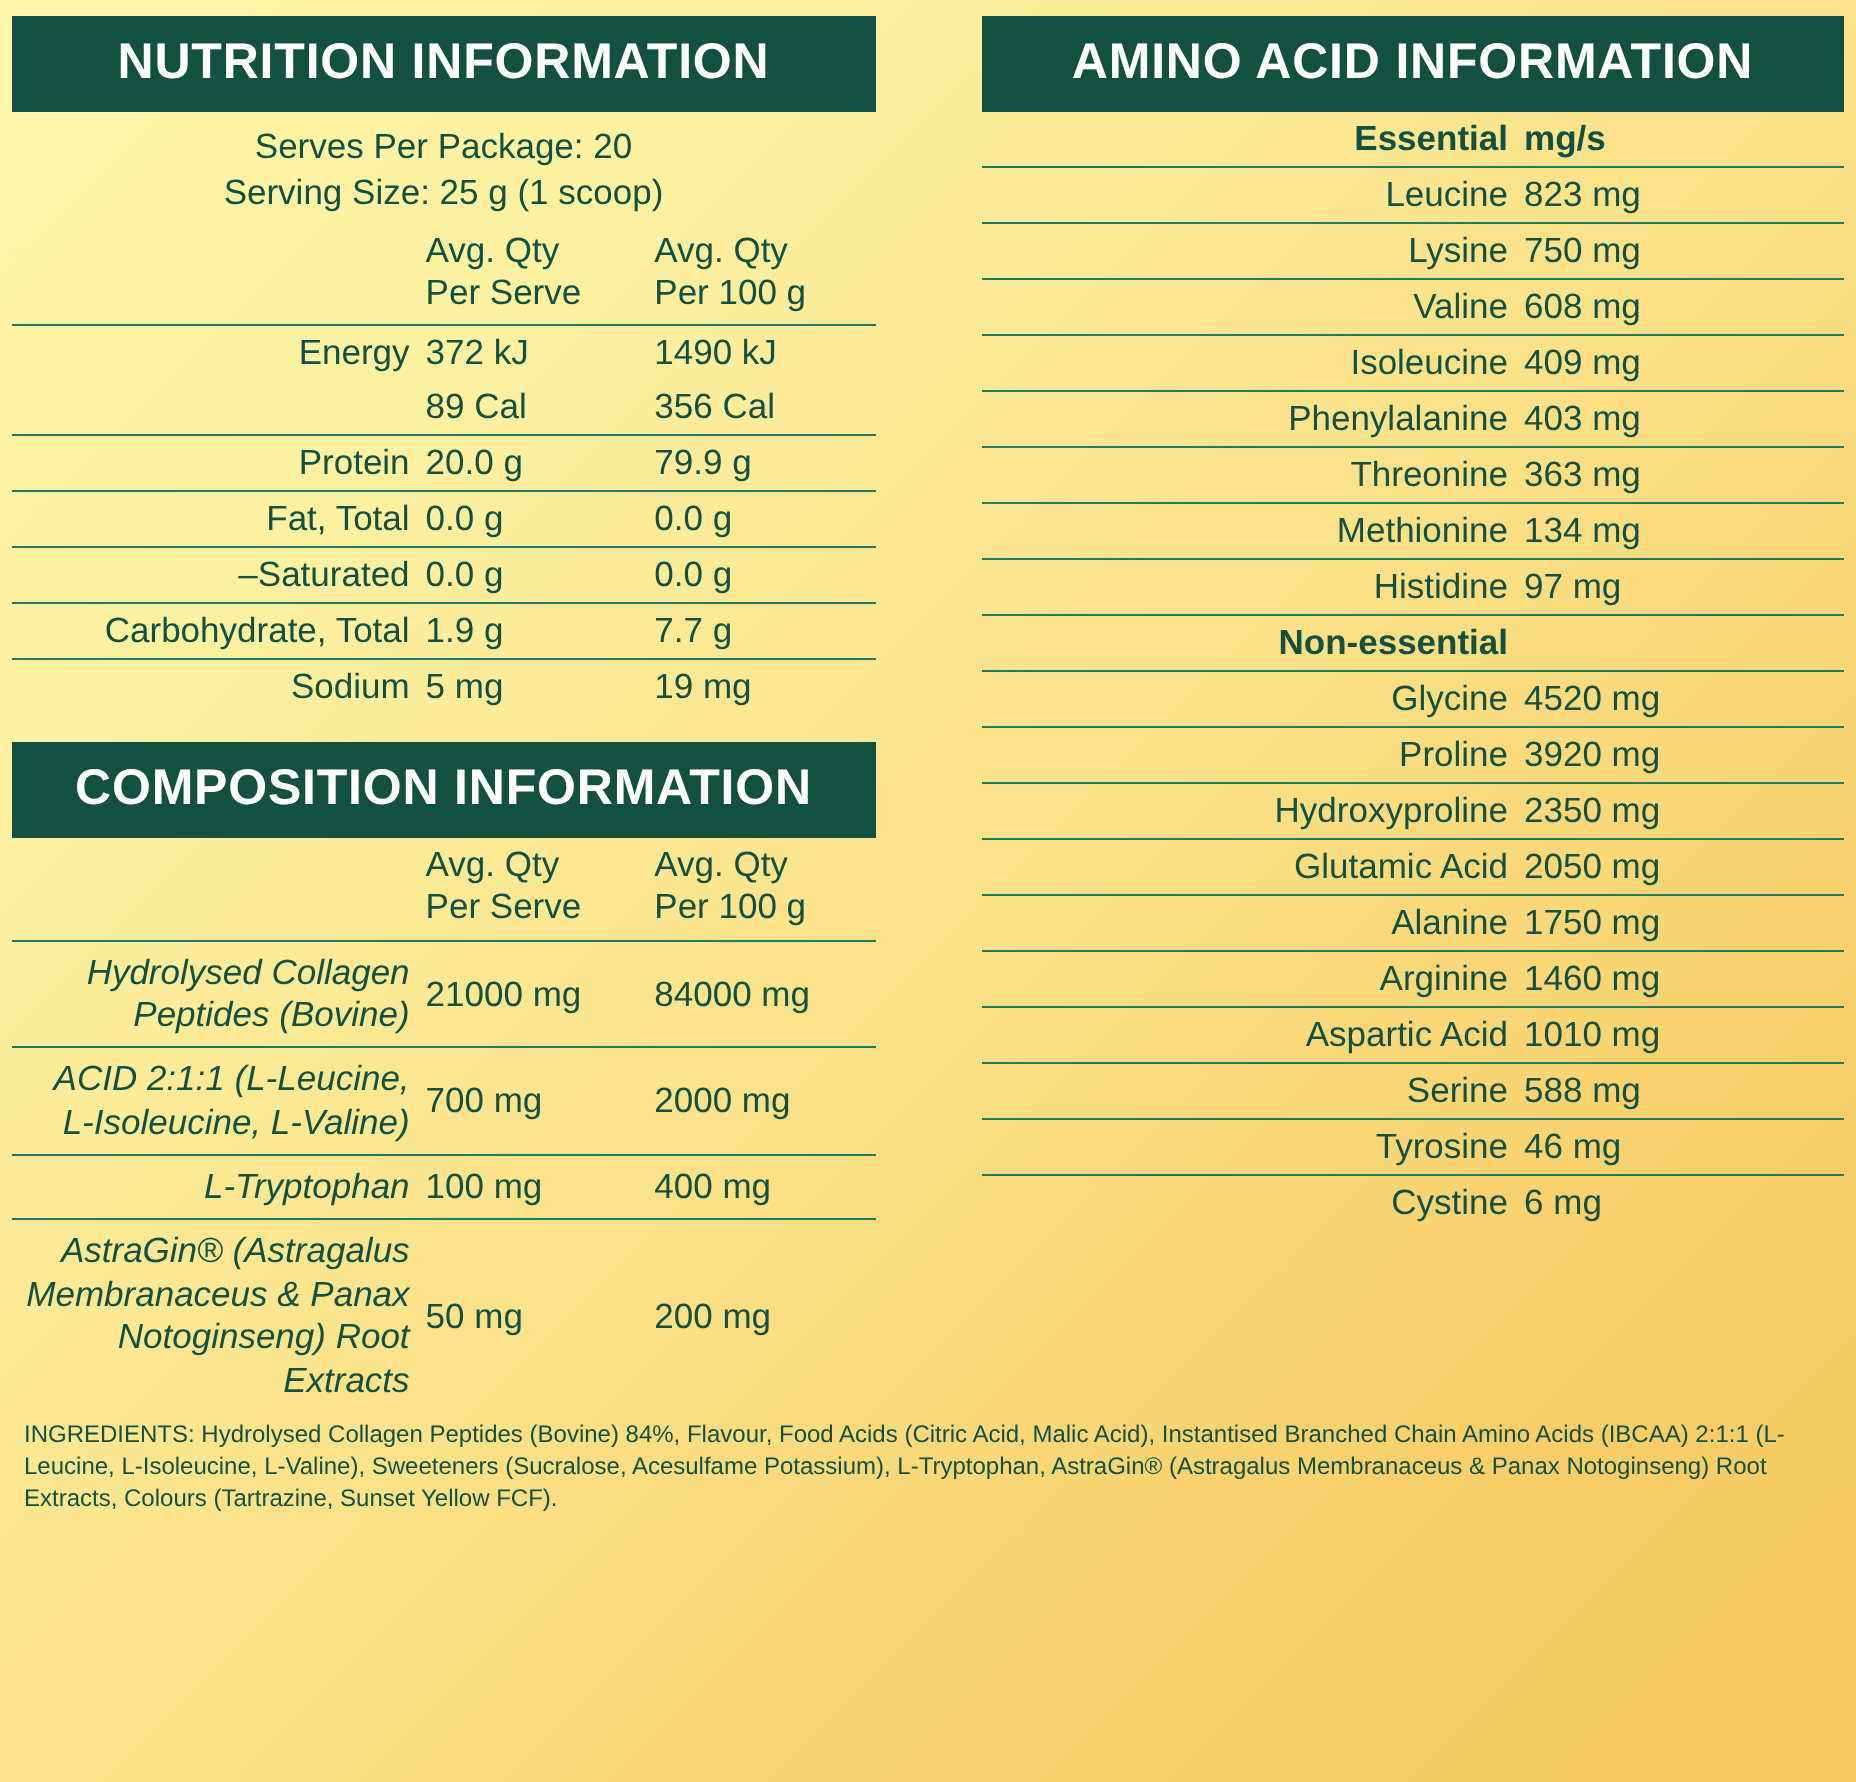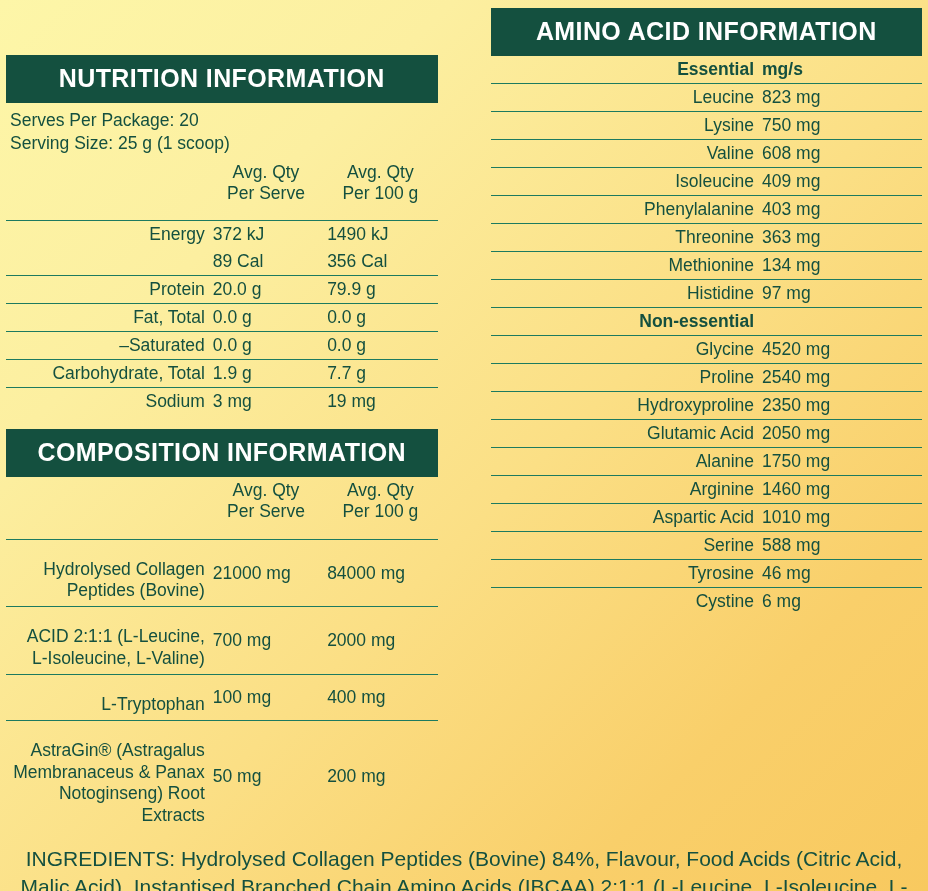--- a/index.html
+++ b/index.html
@@ -19,21 +19,21 @@
     position: absolute;
     inset: 0;
     padding: 8px 6px 4px 6px;
     box-sizing: border-box;
   }
   .columns {
     display: flex;
     gap: 22px;
     align-items: flex-start;
   }
-  .col-left { width: 440px; margin-top: 47px; }
+  .col-left { width: 440px; }
   .col-right { width: 440px; margin-left: 31px; }
 
   .band {
     background: #14503f;
     color: #ffffff;
     text-align: center;
     font-weight: bold;
     font-size: 25px;
     letter-spacing: 0.4px;
     padding: 9px 4px 10px 4px;
@@ -49,45 +49,46 @@
     padding: 3px 4px;
     vertical-align: top;
     color: #14503f;
     font-weight: normal;
     text-align: left;
   }
   .rule td {
     border-bottom: 1.6px solid #1d7a5f;
   }
   .serves {
+    text-align: center;
     font-size: 17.5px;
     line-height: 1.32;
     padding: 6px 4px 4px 4px;
     color: #14503f;
   }
   .colhead td {
-    text-align: center;
+    text-align: left;
     line-height: 1.18;
-    padding-bottom: 17px;
+    padding-bottom: 6px;
   }
   .num { white-space: nowrap; }
   .name { text-align: right; }
   .subhead td {
     font-weight: bold;
     color: #14503f;
   }
   .ingredients {
-    margin-top: 14px;
-    font-size: 21px;
+    margin-top: 4px;
+    font-size: 12px;
     line-height: 1.33;
     color: #14503f;
     padding: 0 6px;
-    text-align: center;
-  }
-  .comp-name { padding-top: 19px; padding-bottom: 5px; line-height: 1.22; }
+    text-align: left;
+  }
+  .comp-name { padding-top: 5px; padding-bottom: 5px; line-height: 1.22; font-style: italic; }
   .vmid { vertical-align: middle; }
 </style>
 </head>
 <body>
 
 <div class="page">
   <div class="columns">
 
     <div class="col-left">
 
@@ -138,21 +139,21 @@
           <td class="num">0.0 g</td>
           <td class="num">0.0 g</td>
         </tr>
         <tr class="rule">
           <td class="name">Carbohydrate, Total</td>
           <td class="num">1.9 g</td>
           <td class="num">7.7 g</td>
         </tr>
         <tr>
           <td class="name">Sodium</td>
-          <td class="num">3 mg</td>
+          <td class="num">5 mg</td>
           <td class="num">19 mg</td>
         </tr>
       </tbody>
         </table>
 
       <div style="height:14px"></div>
 
       <div class="band">COMPOSITION INFORMATION</div>
 
       <table>
@@ -239,21 +240,21 @@
           <td class="name">Non-essential</td>
           <td class="num"></td>
         </tr>
 
         <tr class="rule">
           <td class="name">Glycine</td>
           <td class="num">4520 mg</td>
         </tr>
         <tr class="rule">
           <td class="name">Proline</td>
-          <td class="num">2540 mg</td>
+          <td class="num">3920 mg</td>
         </tr>
         <tr class="rule">
           <td class="name">Hydroxyproline</td>
           <td class="num">2350 mg</td>
         </tr>
         <tr class="rule">
           <td class="name">Glutamic Acid</td>
           <td class="num">2050 mg</td>
         </tr>
         <tr class="rule">

